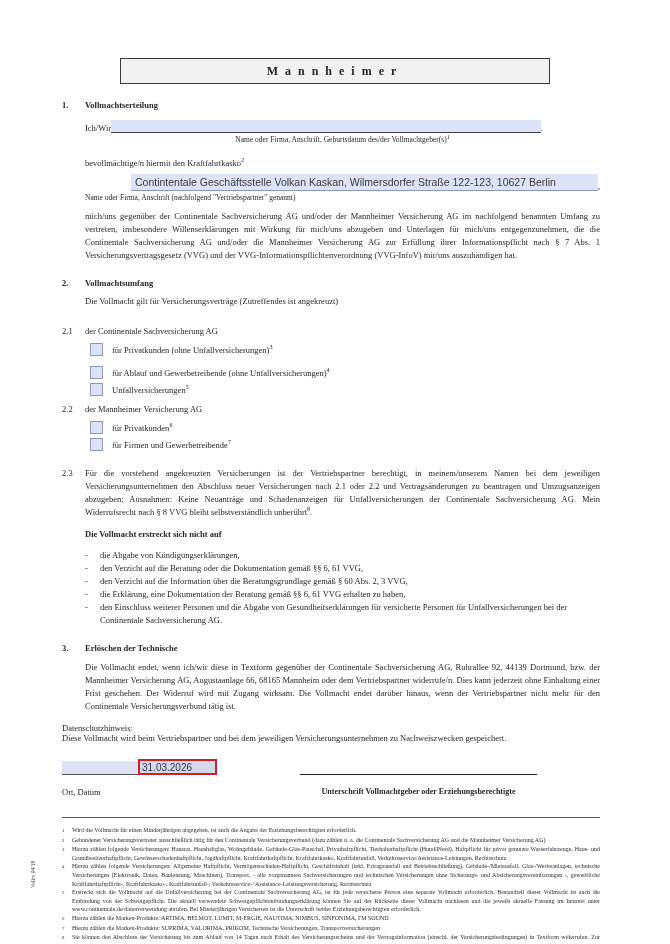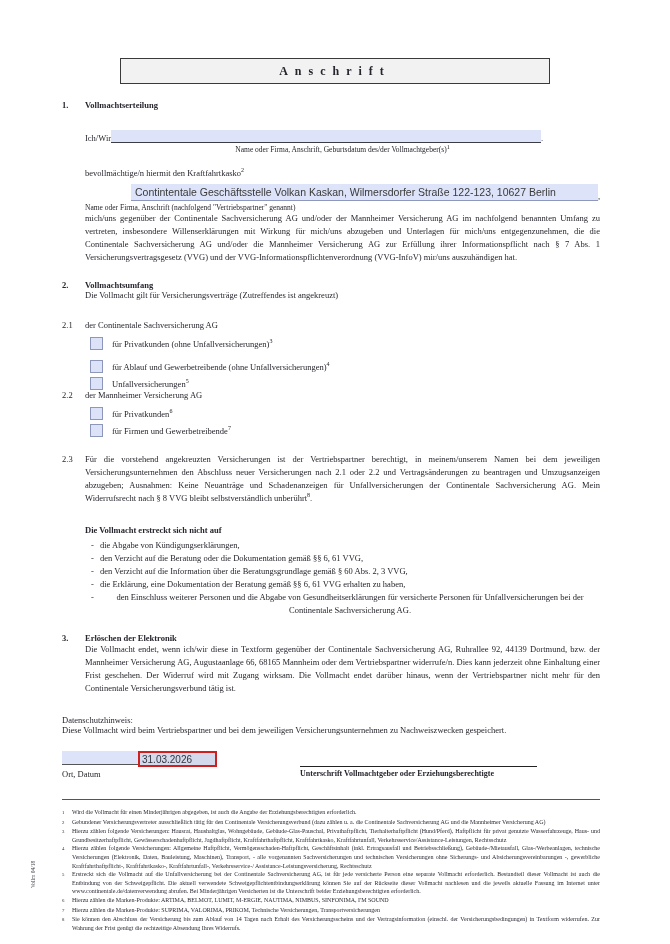--- a/index.html
+++ b/index.html
@@ -44,60 +44,60 @@
   
   .cbrow { display:flex; align-items:flex-end; margin-top:7px; }
   .cbrow .indent { width:28px; flex:0 0 28px; }
   .checkbox {
     width:13px; height:13px; flex:0 0 13px;
     background:#dce2f7; border:1px solid #8d97ba; margin-right:9px;
   }
   .cblabel { padding-bottom:1px; }
 
   
-  .bullets { margin-top:4px;text-align:center; }
+  .bullets { margin-top:10px; }
   .bullet { display:flex; line-height:13px; }
   .bullet .dash { width:15px; flex:0 0 15px; }
   .bullet .dash::before { content:"-"; }
 
   
   .sigrow { display:flex; margin-top:16px; align-items:flex-end; }
-  .sig-left { width:155px; display:flex; }
+  .sig-left { width:155px; display:flex; align-items:flex-end; }
   .ort-blank { width:76px; height:14px; background:#dde3f8; border-bottom:1px solid #555; }
   .date-box {
     width:79px; height:16px; margin-left:0px;
     background:#d4daeb; border:2px solid #cf2020;
     font-family:"Liberation Sans", sans-serif; font-size:10px; color:#33333d;
     display:flex; align-items:center; padding-left:2px;
   }
   .sig-right { margin-left:83px; width:237px; border-top:1px solid #222; }
-  .siglabels { display:flex; margin-top:2px; }
+  .siglabels { display:flex; margin-top:12px; }
   .lbl-ort { width:155px; }
-  .lbl-unterschrift { margin-left:83px; width:237px; text-align:left; font-weight:bold; font-size:8px; }
+  .lbl-unterschrift { margin-left:83px; width:237px; text-align:center; font-weight:bold; font-size:8px; }
 
   
   .footrule { border-top:1px solid #555; margin-top:20px; }
   .footnotes { margin-top:8px; }
   .footnote { display:flex; font-size:6px; line-height:8.6px; color:#2b2b36; }
   .footnote .fnum { width:10px; flex:0 0 10px; font-size:4.8px; vertical-align:super; padding-top:1px; }
   .footnote .ftext { flex:1; text-align:justify; }
 
   .form-code {
     position:absolute; left:30px; top:888px;
     transform:rotate(-90deg); transform-origin:left top;
     font-size:5.5px; color:#44444e; white-space:nowrap;
   }
 
-  .mt2{margin-top:2px}.mt6{margin-top:6px}.mt8{}
-  .mt10{margin-top:20px}.mt12{margin-top:20px}.mt14{margin-top:14px}.mt16{margin-top:16px}
+  .mt2{margin-top:2px}.mt6{margin-top:6px}.mt8{margin-top:8px}
+  .mt10{margin-top:10px}.mt12{margin-top:20px}.mt14{margin-top:14px}.mt16{margin-top:16px}
 </style>
 </head>
 <body>
 
-<div class="title-box">Anschrift</div>
+<div class="title-box">Mannheimer</div>
 
 <div class="content">
 
   <div class="secrow mt16">
     <span class="secnum bold">1.</span>
     <span class="sectext bold">Vollmachtserteilung</span>
   </div>
 
   <div class="secrow mt10">
     <span class="secnum"></span>
@@ -220,21 +220,21 @@
         </span>
       <span class="bullet">
           <span class="dash"></span>
           <span>den Einschluss weiterer Personen und die Abgabe von Gesundheitserklärungen für versicherte Personen für Unfallversicherungen bei der Continentale Sachversicherung AG.</span>
         </span>
     </span>
   </div>
 
   <div class="secrow mt16">
     <span class="secnum bold">3.</span>
-    <span class="sectext bold">Erlöschen der Elektronik</span>
+    <span class="sectext bold">Erlöschen der Technische</span>
   </div>
 
   <div class="secrow mt8">
     <span class="secnum"></span>
     <span class="sectext just">Die Vollmacht endet, wenn ich/wir diese in Textform gegenüber der Continentale Sachversicherung AG, Ruhrallee 92, 44139 Dortmund, bzw. der Mannheimer Versicherung AG, Augustaanlage 66, 68165 Mannheim oder dem Vertriebspartner widerrufe/n. Dies kann jederzeit ohne Einhaltung einer Frist geschehen. Der Widerruf wird mit Zugang wirksam. Die Vollmacht endet darüber hinaus, wenn der Vertriebspartner nicht mehr für den Continentale Versicherungsverbund tätig ist.</span>
   </div>
 
   <div class="mt10">Datenschutzhinweis:</div>
   <div>Diese Vollmacht wird beim Vertriebspartner und bei dem jeweiligen Versicherungsunternehmen zu Nachweiszwecken gespeichert.</div>
 

